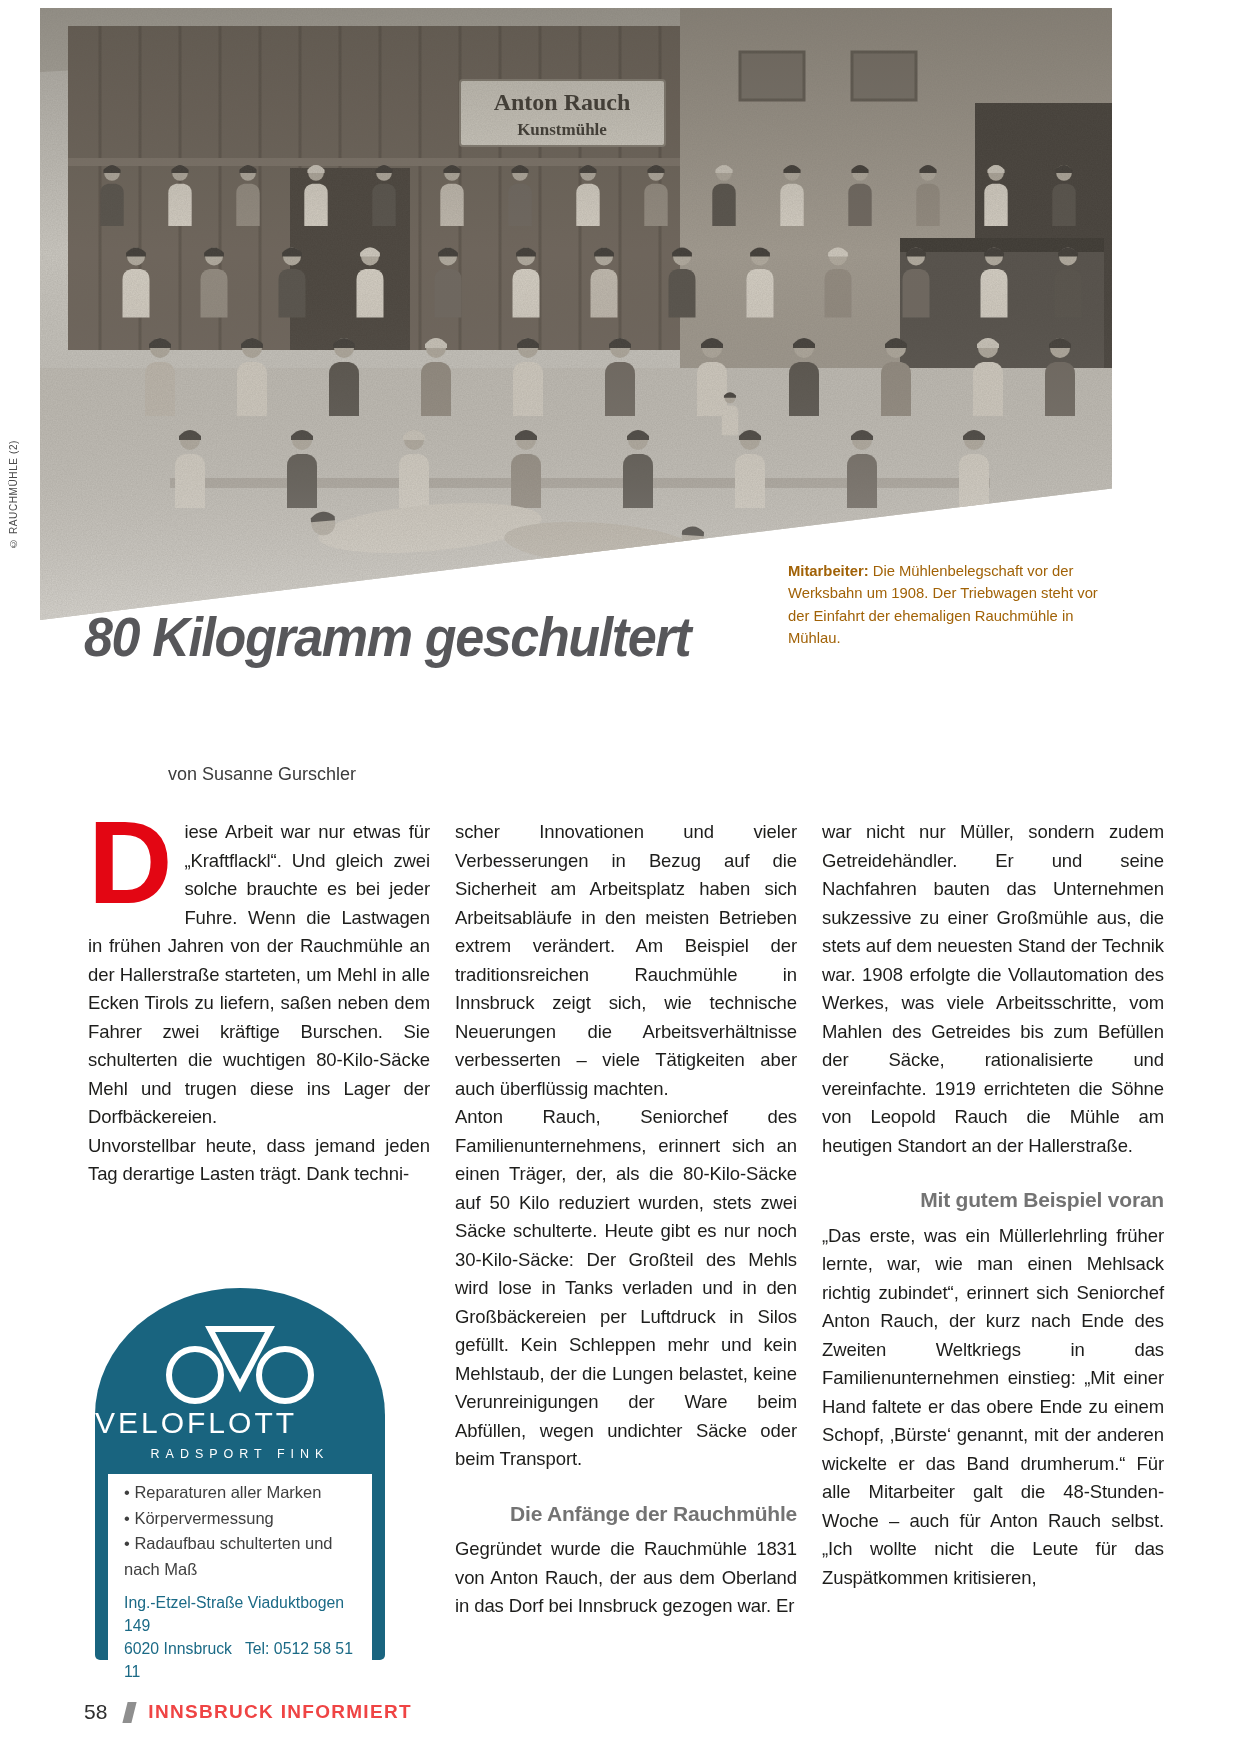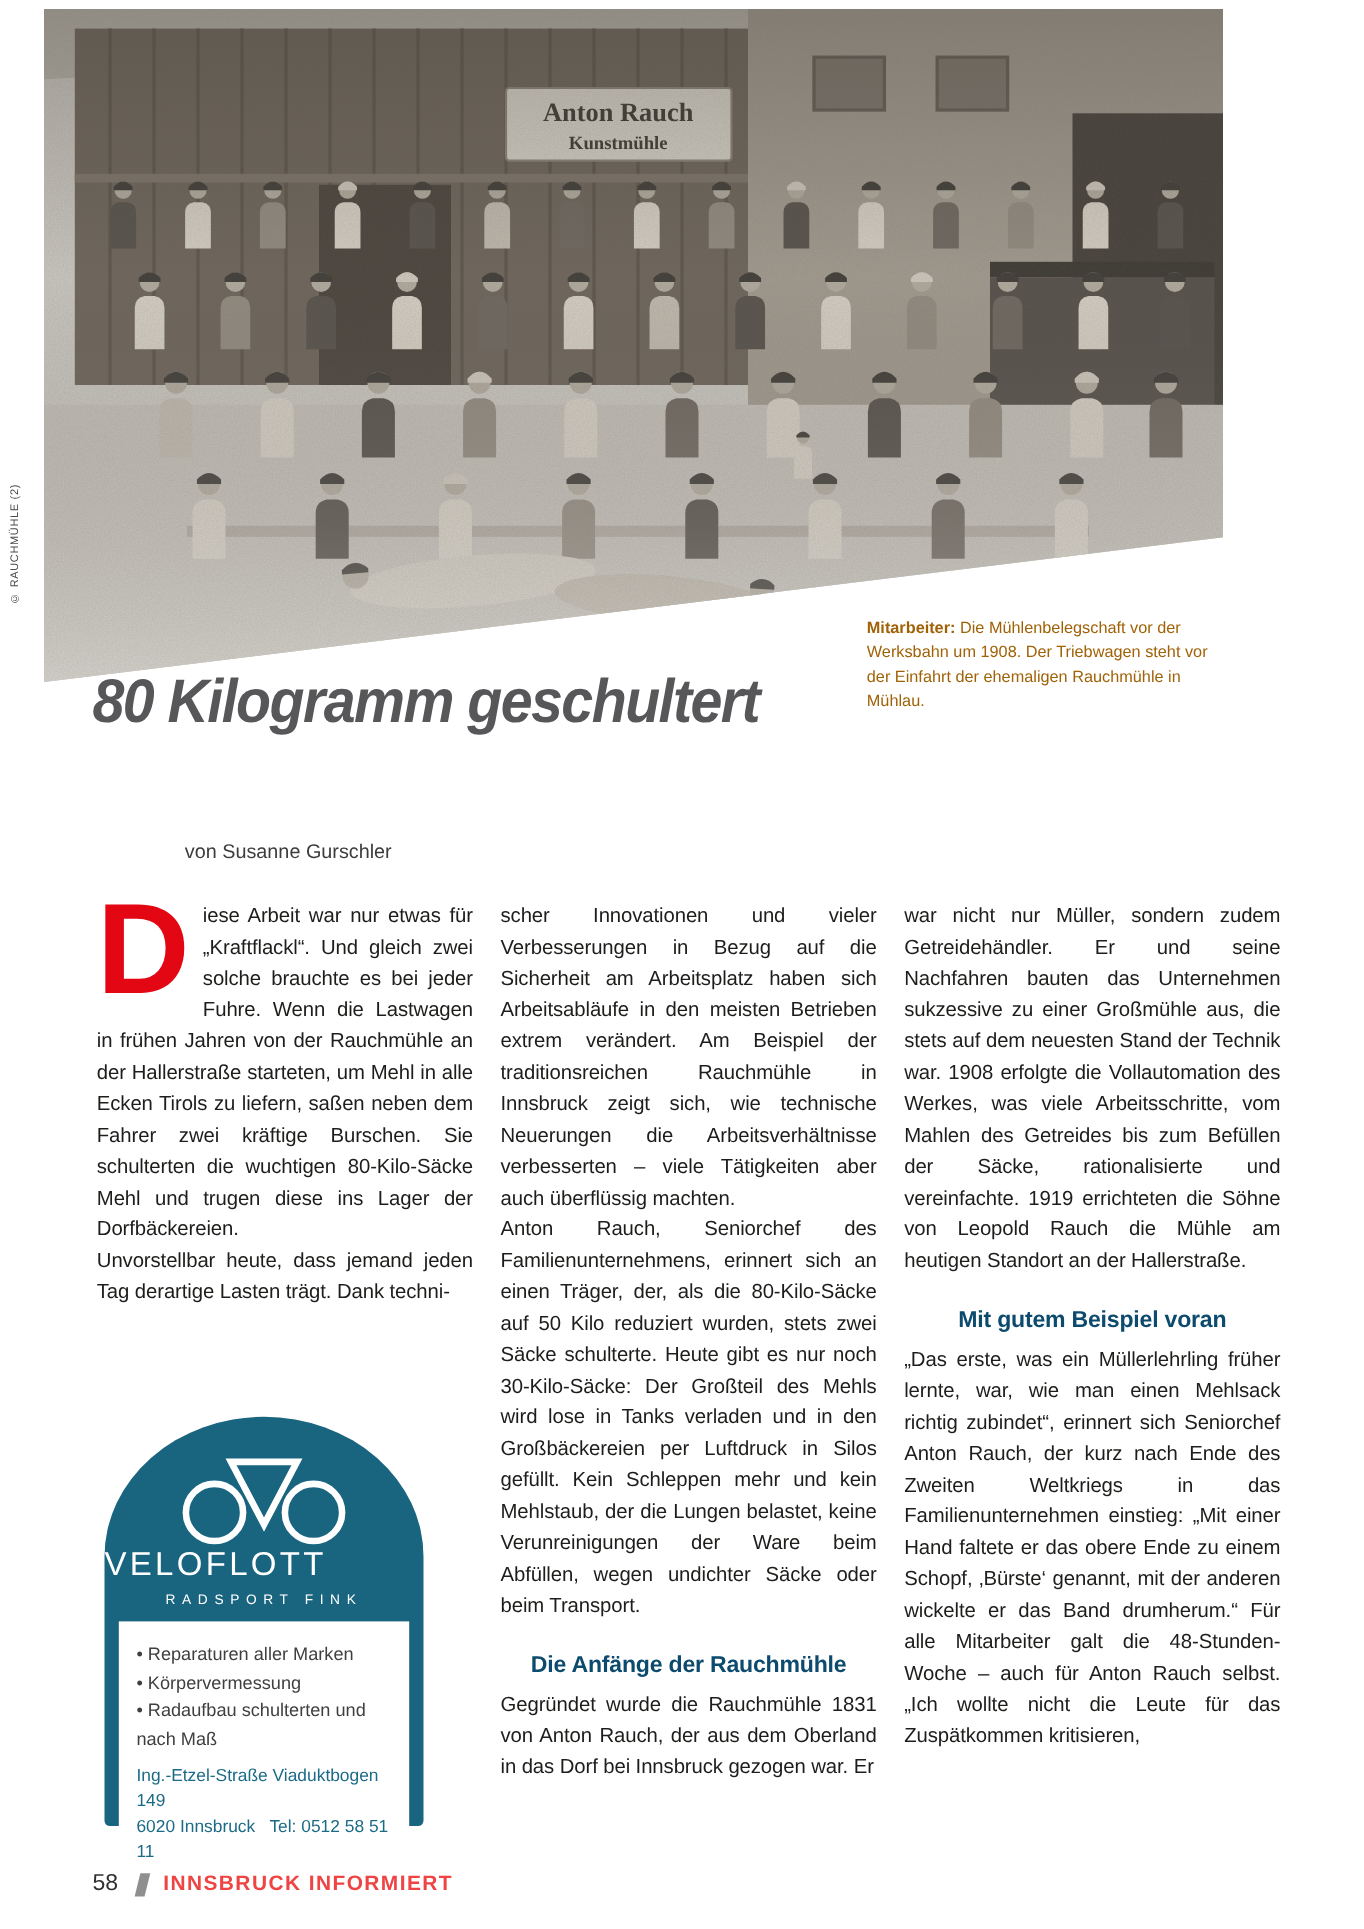--- a/index.html
+++ b/index.html
@@ -20,38 +20,38 @@
   .title{position:absolute;left:84px;top:566px;font-size:56px;font-weight:bold;font-style:italic;
          color:#57575a;letter-spacing:-1.5px;transform:scaleX(.93);transform-origin:left top;white-space:nowrap}
   .lede{position:absolute;left:168px;top:660px;width:812px;font-size:23.5px;line-height:1.43;color:#3a3a3a}
   .byline{position:absolute;left:168px;top:764px;font-size:18px;color:#3c3c3c}
 
   
   .col{position:absolute;top:818px;width:342px;font-size:18.5px;line-height:28.5px;
        letter-spacing:-.1px;text-align:justify;color:#1d1d1b}
   .c1{left:88px}.c2{left:455px}.c3{left:822px}
   .col p{margin:0}
-  .subhead{color:#0c4a6e;font-weight:bold;font-size:21px;margin:26px 0 7px;text-align:center;letter-spacing:-.2px}
+  .subhead{color:#737373;font-weight:bold;font-size:21px;margin:26px 0 7px;text-align:right;letter-spacing:-.2px}
   .dropcap{float:left;color:#e30613;font-weight:bold;font-size:117px;line-height:85px;padding:2px 12px 0 0}
 
   
   .ad{position:absolute;left:95px;top:1288px;width:290px;height:372px;background:#19647f;
       border-radius:146px 146px 5px 5px / 128px 128px 5px 5px;color:#fff;box-sizing:border-box}
   .ad-logo{display:block;margin:24px auto 0}
   .ad-brand{text-align:left;font-size:30px;letter-spacing:3px;margin-top:2px;font-weight:normal}
   .ad-tag{text-align:center;font-size:12.5px;letter-spacing:6px;margin-top:7px;font-weight:normal}
-  .ad-box{background:#fff;margin:13px 13px 0;padding:18px 8px 12px 16px;color:#3f3f3f}
+  .ad-box{background:#fff;margin:13px 13px 0;padding:6px 8px 12px 16px;color:#3f3f3f}
   .ad-box ul{list-style:none;margin:0;padding:0;font-size:16.5px;line-height:1.55}
   .ad-box li::before{content:"•\00a0 "}
   .ad-addr{color:#1b6a86;font-size:15.8px;line-height:1.45;margin-top:10px}
   .ad-web{display:flex;align-items:flex-end;gap:10px;padding:11px 12px 0;font-size:19px;font-weight:bold}
   .ad-web .rule{flex:1;height:2px;background:#fff}
 
   
-  .footer{position:absolute;left:84px;top:1700px;display:flex;align-items:flex-end}
+  .footer{position:absolute;left:84px;top:1700px;display:flex;align-items:center}
   .footer .num{font-size:21px;color:#2f2f2f}
   .footer .bar{width:9px;height:21px;background:#8f8f8f;transform:skewX(-14deg);margin:0 14px 0 18px}
   .footer .mag{font-size:19px;font-weight:bold;letter-spacing:1.3px;color:#ef4444}
 </style>
 </head>
 <body>
 
 <div class="page">
 
   <div class="photo">

